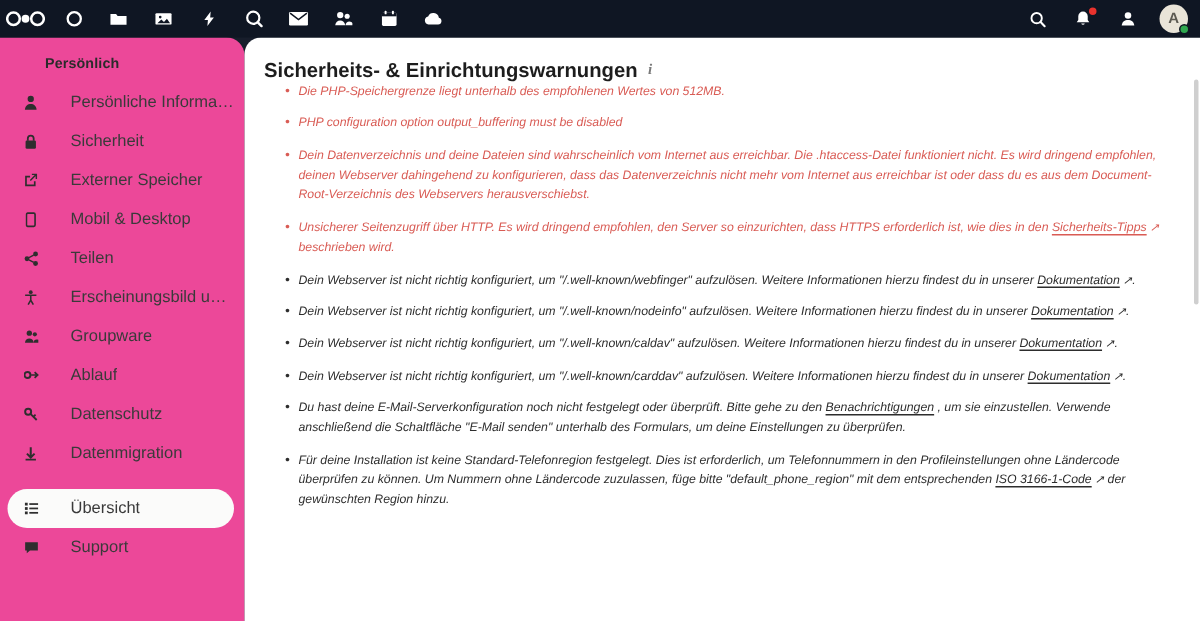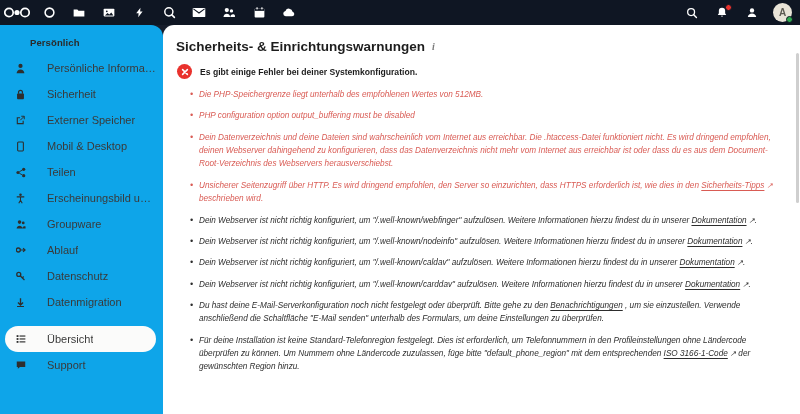--- a/index.html
+++ b/index.html
@@ -40,21 +40,21 @@
   .avatar .online {
     position: absolute; right: -1px; bottom: -1px;
     width: 7px; height: 7px; border-radius: 50%;
     background: #2fa84f; border: 1.5px solid #0f1623;
   }
 
   
   .sidebar {
     position: absolute; top: 25px; left: 0;
     width: 163px; height: 389px;
-    background: #0ea5e9;
+    background: #ec4899;
     border-top-right-radius: 12px;
     padding-top: 6px;
     overflow: hidden;
   }
   .side-caption {
     font-size: 9.5px; font-weight: bold; color: #2b2b2b;
     padding: 6px 0 7px 30px; letter-spacing: .1px;
   }
   .side-item {
     display: flex; align-items: center;
@@ -79,21 +79,20 @@
     position: absolute; top: 25px; left: 163px;
     width: 637px; height: 389px;
     background: #ffffff;
     border-top-left-radius: 11px;
     overflow: hidden;
   }
   .main-inner { padding: 14px 18px 0 13px; }
   h1.page-title {
     font-size: 13.5px; font-weight: bold; color: #1d1d1d;
     display: flex; align-items: center; gap: 7px;
-    margin-bottom: 10px;
   }
   .info-i {
     font-size: 10px; color: #7a7a7a; font-style: italic;
     font-family: "Liberation Serif", serif;
   }
   p.intro {
     font-size: 8.4px; color: #2d2d2d; line-height: 1.62;
     max-width: 608px; margin-bottom: 11px;
   }
   .err-head {
@@ -371,28 +370,20 @@
   </div>
 
   <div class="main">
     <div class="main-inner">
       <h1 class="page-title">
         <span>Sicherheits- &amp; Einrichtungswarnungen</span>
         <span class="info-i">i</span>
       </h1>
 
 
-      <div class="err-head">
-        <span class="err-circle">
-          <svg width="8" height="8" viewBox="0 0 10 10">
-              <path d="M2 2l6 6M8 2l-6 6" stroke="#fff" stroke-width="1.9" stroke-linecap="round"></path>
-            </svg>
-        </span>
-        <span class="err-head-text">Es gibt einige Fehler bei deiner Systemkonfiguration.</span>
-      </div>
 
       <ul class="errlist" id="errlist">
           <li>Die PHP-Speichergrenze liegt unterhalb des empfohlenen Wertes von 512MB.</li>
           <li>PHP configuration option output_buffering must be disabled</li>
           <li>Dein Datenverzeichnis und deine Dateien sind wahrscheinlich vom Internet aus erreichbar. Die .htaccess-Datei funktioniert nicht. Es wird dringend empfohlen, deinen Webserver dahingehend zu konfigurieren, dass das Datenverzeichnis nicht mehr vom Internet aus erreichbar ist oder dass du es aus dem Document-Root-Verzeichnis des Webservers herausverschiebst.</li>
           <li>Unsicherer Seitenzugriff über HTTP. Es wird dringend empfohlen, den Server so einzurichten, dass HTTPS erforderlich ist, wie dies in den <a href="#" class="ext">Sicherheits-Tipps</a> beschrieben wird.</li>
           <li class="dark">Dein Webserver ist nicht richtig konfiguriert, um "/.well-known/webfinger" aufzulösen. Weitere Informationen hierzu findest du in unserer <a href="#" class="ext">Dokumentation</a>.</li>
           <li class="dark">Dein Webserver ist nicht richtig konfiguriert, um "/.well-known/nodeinfo" aufzulösen. Weitere Informationen hierzu findest du in unserer <a href="#" class="ext">Dokumentation</a>.</li>
           <li class="dark">Dein Webserver ist nicht richtig konfiguriert, um "/.well-known/caldav" aufzulösen. Weitere Informationen hierzu findest du in unserer <a href="#" class="ext">Dokumentation</a>.</li>
           <li class="dark">Dein Webserver ist nicht richtig konfiguriert, um "/.well-known/carddav" aufzulösen. Weitere Informationen hierzu findest du in unserer <a href="#" class="ext">Dokumentation</a>.</li>

